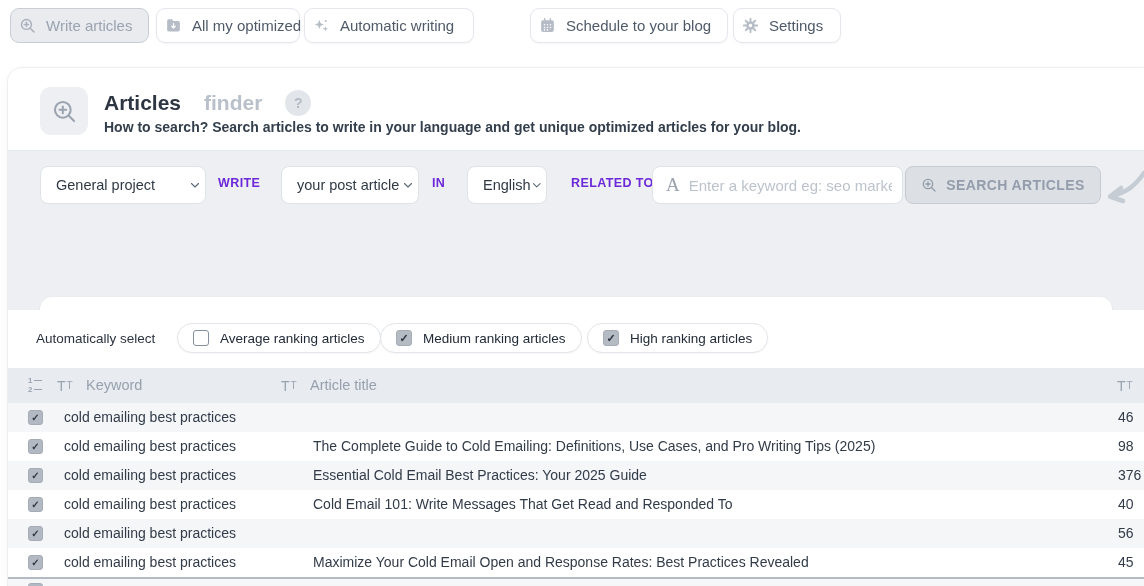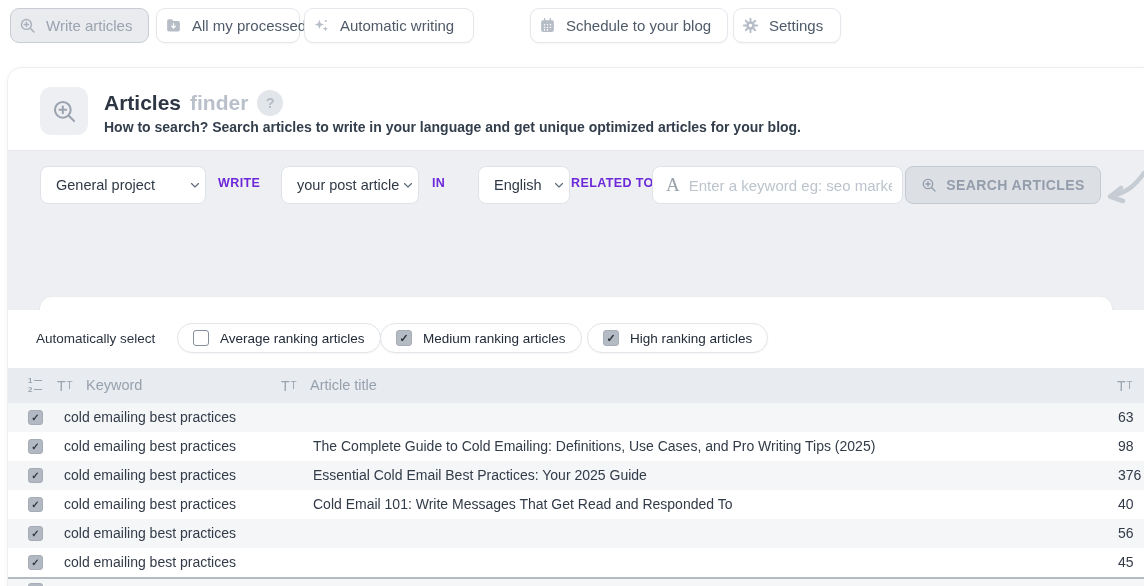--- a/index.html
+++ b/index.html
@@ -13,21 +13,21 @@
     font-size:15px;color:#4f5a69;cursor:pointer;box-shadow:0 1px 2px rgba(16,24,40,.04);white-space:nowrap}
   .navbtn .nicon{color:#b6bdc7;display:flex;align-items:center}
   .navbtn.active{background:#e9ebef;border-color:#c8cdd5;color:#9aa3b0;box-shadow:none}
   .navbtn.active .nicon{color:#aab1bc}
 
   
   .panel{position:absolute;left:8px;top:68px;width:1140px;height:518px;background:#fff;
     border-radius:14px 0 0 0;box-shadow:0 0 0 1px #eceef2,0 2px 10px rgba(16,24,40,.05)}
   .hdr-iconbox{position:absolute;left:32px;top:19px;width:48px;height:48px;border-radius:11px;
     background:#edeff2;color:#9aa3af;display:flex;align-items:center;justify-content:center}
-  .titlerow{position:absolute;left:96px;top:22px;display:flex;align-items:center;gap:9px}
+  .titlerow{position:absolute;left:96px;top:22px;display:flex;align-items:center;gap:23px}
   .title-main{font-size:21px;font-weight:800;color:#2e3643}
   .title-sub{font-size:21px;font-weight:700;color:#b9c0ca}
   .help-badge{width:26px;height:26px;border-radius:50%;background:#e2e5ea;color:#b3bac4;
     font-weight:700;font-size:14px;display:flex;align-items:center;justify-content:center;cursor:pointer}
   .subtitle{position:absolute;left:96px;top:51px;font-size:14px;font-weight:700;color:#333e4c}
 
   
   .grayzone{position:absolute;left:0;top:82px;width:100%;height:160px;background:#edeff2;border-top:1px solid #e5e8ec}
   .sel{position:absolute;top:15px;height:38px;background:#fff;border:1px solid #dfe3e8;border-radius:8px;
     display:flex;align-items:center;justify-content:space-between;padding:0 4px 0 15px;
@@ -106,21 +106,21 @@
     <span>Write articles</span>
   </div>
 
   <div class="navbtn" style="left:156px;width:144px">
     <span class="nicon">
       <svg width="17" height="17" viewBox="0 0 24 24">
           <path fill="currentColor" d="M3 5.5A2.5 2.5 0 0 1 5.5 3h4.2l2.2 2.5h6.6A2.5 2.5 0 0 1 21 8v10a2.5 2.5 0 0 1-2.5 2.5h-13A2.5 2.5 0 0 1 3 18z"></path>
           <path d="M12 9.5v5.5M9.4 12.9 12 15.5l2.6-2.6" stroke="#fff" stroke-width="1.8" fill="none" stroke-linecap="round" stroke-linejoin="round"></path>
         </svg>
     </span>
-    <span>All my processed</span>
+    <span>All my optimized</span>
   </div>
 
   <div class="navbtn" style="left:530px;width:198px">
     <span class="nicon">
       <svg width="17" height="17" viewBox="0 0 24 24">
           <rect x="3" y="4.5" width="18" height="16.5" rx="2.5" fill="currentColor"></rect>
           <line x1="8" y1="2.3" x2="8" y2="6.5" stroke="currentColor" stroke-width="2" stroke-linecap="round"></line>
           <line x1="16" y1="2.3" x2="16" y2="6.5" stroke="currentColor" stroke-width="2" stroke-linecap="round"></line>
           <g fill="#fff">
             <circle cx="7.8" cy="11" r="1.1"></circle>
@@ -198,21 +198,21 @@
 
       <div class="sel" style="left:273px;width:138px">
         <span>your post article</span>
         <svg width="12" height="12" viewBox="0 0 24 24" fill="none" stroke="#5f6b7a" stroke-width="2.3" stroke-linecap="round" stroke-linejoin="round">
             <polyline points="5 9 12 16 19 9"></polyline>
           </svg>
       </div>
 
       <span class="flabel" style="left:424px">IN</span>
 
-      <div class="sel" style="left:470px;width:92px">
+      <div class="sel" style="left:459px;width:80px">
         <span>English</span>
         <svg width="12" height="12" viewBox="0 0 24 24" fill="none" stroke="#5f6b7a" stroke-width="2.3" stroke-linecap="round" stroke-linejoin="round">
             <polyline points="5 9 12 16 19 9"></polyline>
           </svg>
       </div>
 
       <span class="flabel" style="left:563px">RELATED TO</span>
 
       <div class="kwinput" style="left:644px;width:251px">
         <span class="serifA">A</span>
@@ -304,21 +304,21 @@
           <span class="big">T</span>
           <span class="small">T</span>
         </span>
     </div>
 
     <div class="trow alt" style="top:335px">
       <span class="cb">
           <span>✓</span>
         </span>
       <span class="kw">cold emailing best practices</span>
-      <span class="metric">63</span>
+      <span class="metric">46</span>
     </div>
     <div class="trow" style="top:364px">
       <span class="cb">
           <span>✓</span>
         </span>
       <span class="kw">cold emailing best practices</span>
       <span class="ttl">The Complete Guide to Cold Emailing: Definitions, Use Cases, and Pro Writing Tips (2025)</span>
       <span class="metric">98</span>
     </div>
     <div class="trow alt" style="top:393px">
@@ -342,20 +342,21 @@
           <span>✓</span>
         </span>
       <span class="kw">cold emailing best practices</span>
       <span class="metric">56</span>
     </div>
     <div class="trow" style="top:480px">
       <span class="cb">
           <span>✓</span>
         </span>
       <span class="kw">cold emailing best practices</span>
+      <span class="ttl">Maximize Your Cold Email Open and Response Rates: Best Practices Revealed</span>
       <span class="metric">45</span>
     </div>
 
     <div class="partialrow">
       <span class="cb"></span>
     </div>
 
   </div>
 </div>
 

